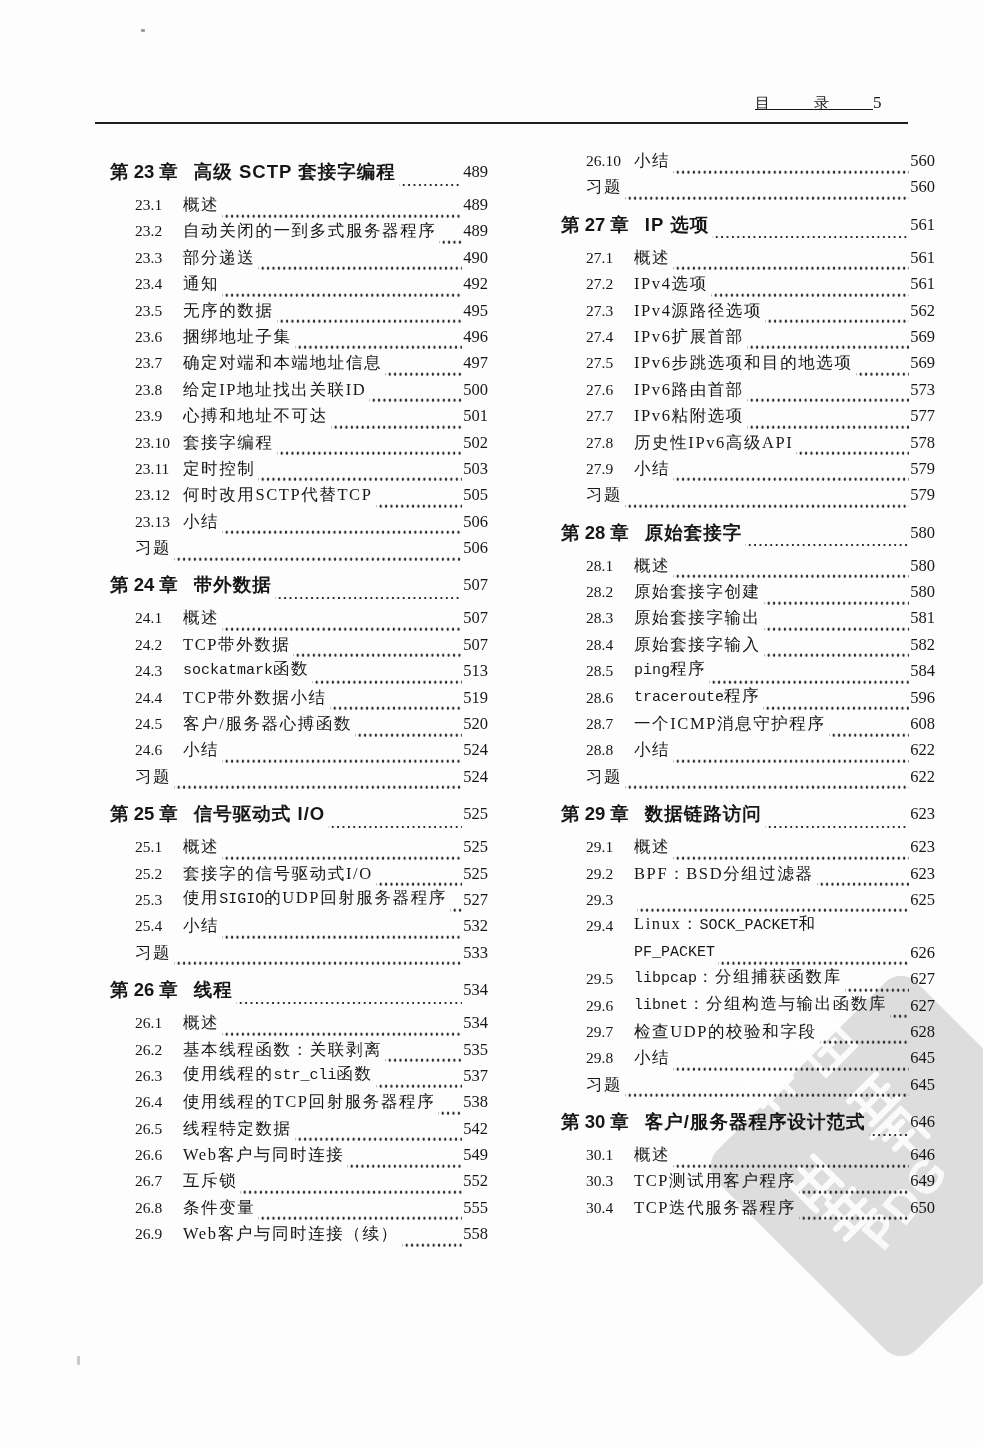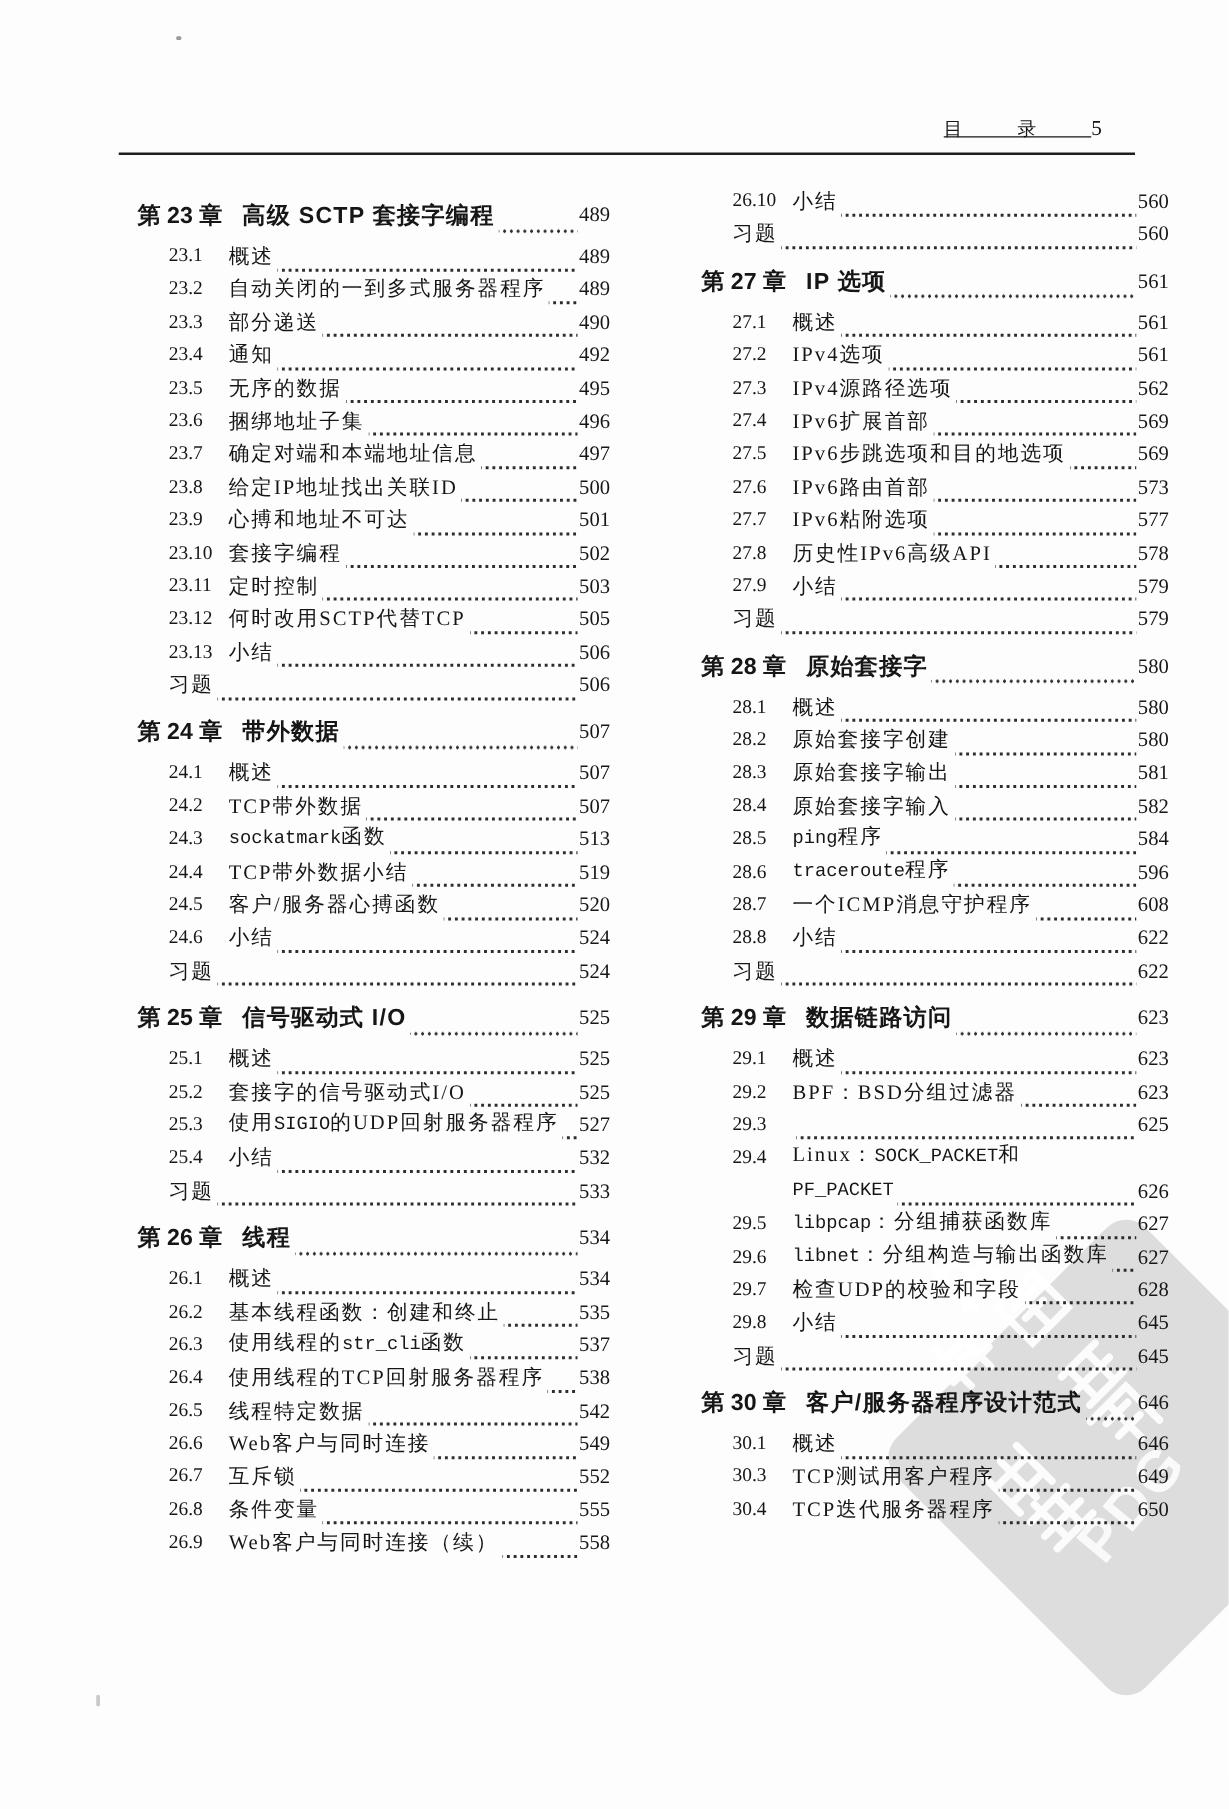--- a/index.html
+++ b/index.html
@@ -283,21 +283,21 @@
         <span class="pageno">534</span>
       </div>
       <div class="row section">
         <span class="num">26.1</span>
         <span class="title"><span>概述</span></span>
         <span class="leader"></span>
         <span class="pageno">534</span>
       </div>
       <div class="row section">
         <span class="num">26.2</span>
-        <span class="title"><span>基本线程函数：创建和终止</span></span>
+        <span class="title"><span>基本线程函数：关联剥离</span></span>
         <span class="leader"></span>
         <span class="pageno">535</span>
       </div>
       <div class="row section">
         <span class="num">26.3</span>
         <span class="title"><span>使用线程的</span><span class="mono">str_cli</span><span>函数</span></span>
         <span class="leader"></span>
         <span class="pageno">537</span>
       </div>
       <div class="row section">

